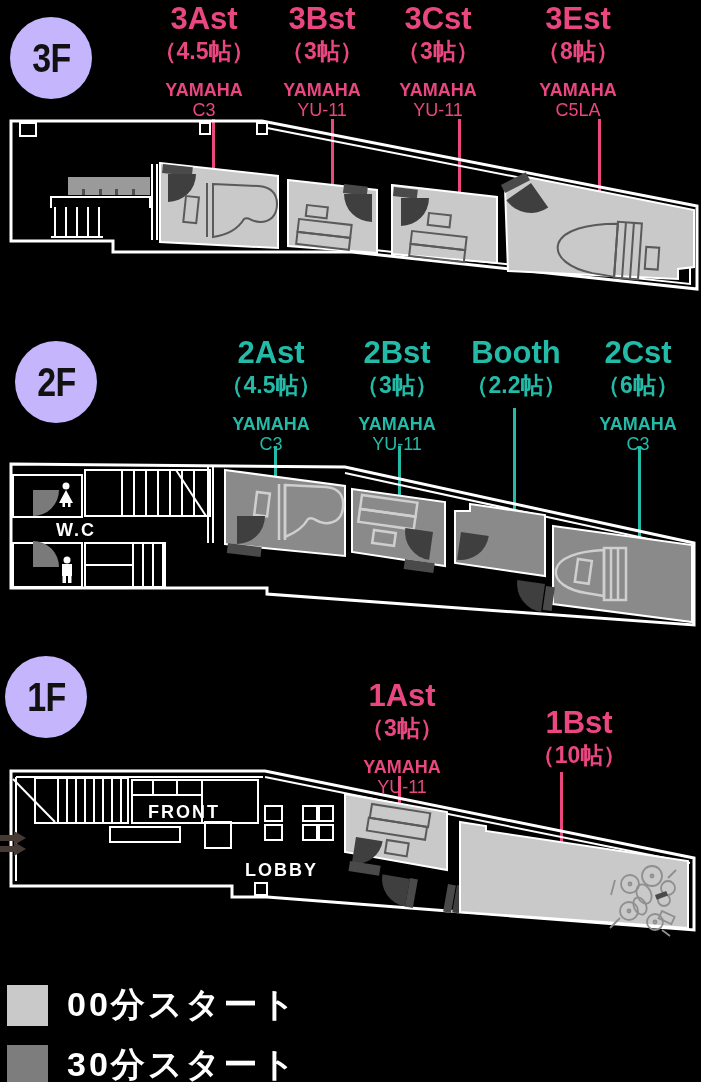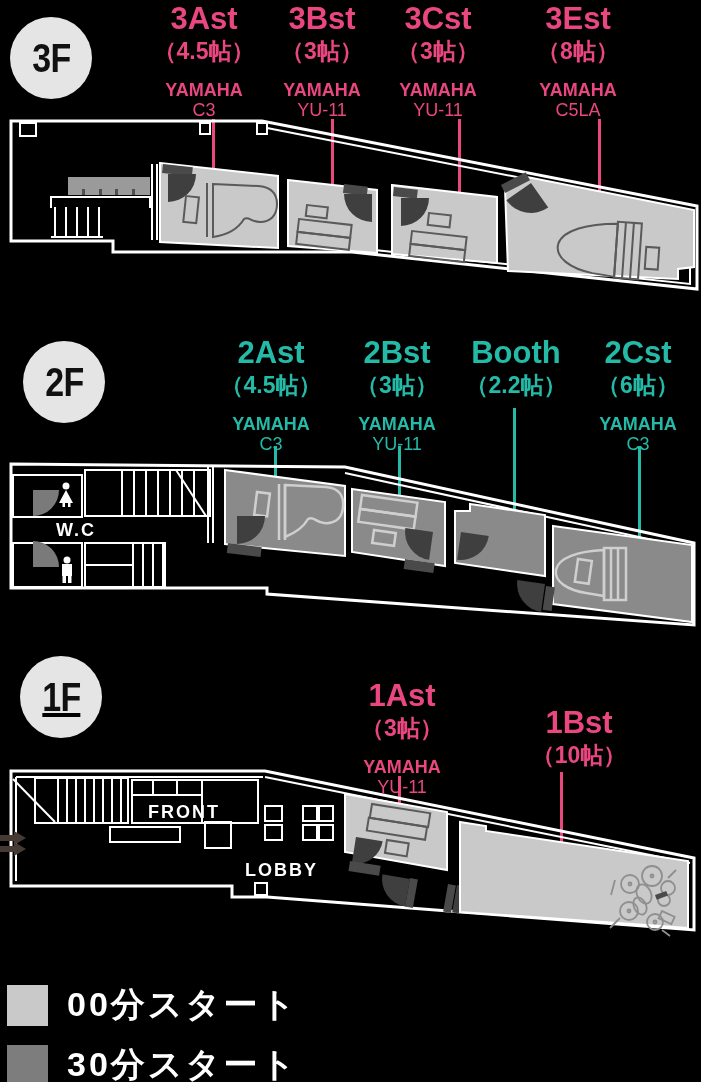--- a/index.html
+++ b/index.html
@@ -1,19 +1,19 @@
 <!DOCTYPE html>
 <html><head>
 <meta charset="utf-8">
 <style>
   html,body{margin:0;padding:0;background:#000;}
   .canvas{position:relative;width:701px;height:1082px;background:#000;overflow:hidden;
           font-family:"Liberation Sans","DejaVu Sans",sans-serif;}
   
-  .badge{position:absolute;width:82px;height:82px;border-radius:50%;background:#e5e5e5;
+  .badge{position:absolute;width:82px;height:82px;border-radius:50%;background:#c4b5fd;
          display:flex;align-items:center;justify-content:center;}
   .badge span{font-size:40px;font-weight:bold;color:#111;transform:scaleX(.85);letter-spacing:-1px;}
   
   .rlabel{position:absolute;width:160px;text-align:center;line-height:1;}
   .rlabel .rname{font-size:31px;font-weight:bold;line-height:34px;}
   .rlabel .rsize{font-size:23px;font-weight:bold;line-height:30px;}
   .rlabel .rmaker{font-size:18px;font-weight:bold;line-height:20px;margin-top:14px;}
   .rlabel .rmodel{font-size:18px;font-weight:normal;line-height:20px;}
   .pink{color:#ea4680;}
   .teal{color:#24baa8;}
@@ -135,21 +135,21 @@
       <path class="door" transform="translate(531,183) rotate(55)" d="M0,0 L30,0 A30,30 0 0 1 0,30 Z"></path>
       <g transform="rotate(4 620 250)">
         <path class="pdark" d="M616,224 C586,226 562,234 558,248 C555,262 572,272 594,275 L616,277 Z"></path>
         <rect class="pdark" x="616" y="222" width="24" height="56"></rect>
         <path class="pdark" d="M624,222 V278 M632,222 V278"></path>
         <rect class="pdark" x="646" y="245" width="13" height="22"></rect>
       </g>
     </g>
   </svg>
 
-  <div class="badge" style="left:23px;top:341px;">
+  <div class="badge" style="left:15px;top:341px;">
     <span>2F</span>
   </div>
 
   <div class="rlabel teal" style="left:191px;top:336px;">
     <div class="rname">2Ast</div>
     <div class="rsize">（4.5帖）</div>
     <div class="rmaker">YAMAHA</div>
     <div class="rmodel">C3</div>
   </div>
   <div class="rlabel teal" style="left:317px;top:336px;">
@@ -238,21 +238,21 @@
         <path class="plight" d="M604,550 C578,551 558,558 556,570 C554,582 568,590 586,593 L604,596 Z"></path>
         <rect class="plight" x="604" y="548" width="22" height="52"></rect>
         <path class="plight" d="M611,548 V600 M618,548 V600"></path>
         <rect class="plight" x="578" y="559" width="14" height="23" transform="rotate(8 578 559)"></rect>
       </g>
       <path class="door" transform="translate(545,584) rotate(8)" d="M0,0 L0,28 A28,28 0 0 1 -28,0 Z"></path>
       <rect class="lintel" x="546" y="586" width="9" height="24" transform="rotate(8 546 586)"></rect>
     </g>
   </svg>
 
-  <div class="badge" style="left:20px;top:656px;text-decoration:underline;">
+  <div class="badge" style="left:5px;top:656px;">
     <span>1F</span>
   </div>
 
   <div class="rlabel pink" style="left:322px;top:679px;">
     <div class="rname">1Ast</div>
     <div class="rsize">（3帖）</div>
     <div class="rmaker">YAMAHA</div>
     <div class="rmodel">YU-11</div>
   </div>
   <div class="rlabel pink" style="left:499px;top:706px;">

